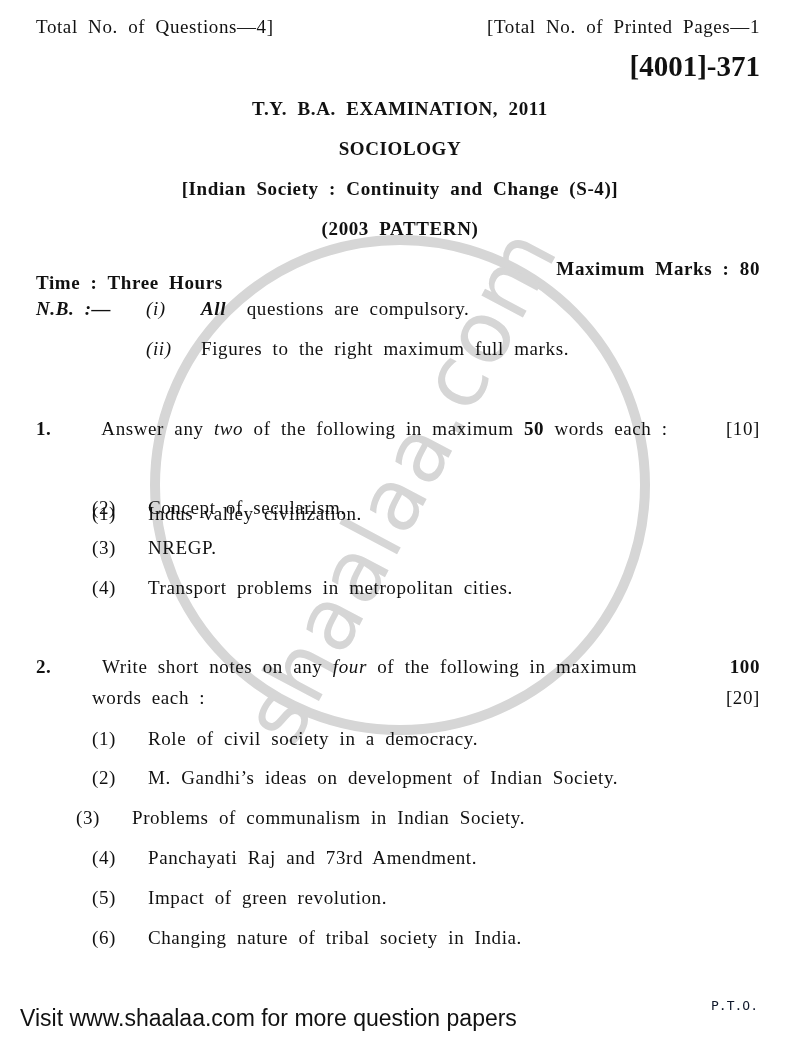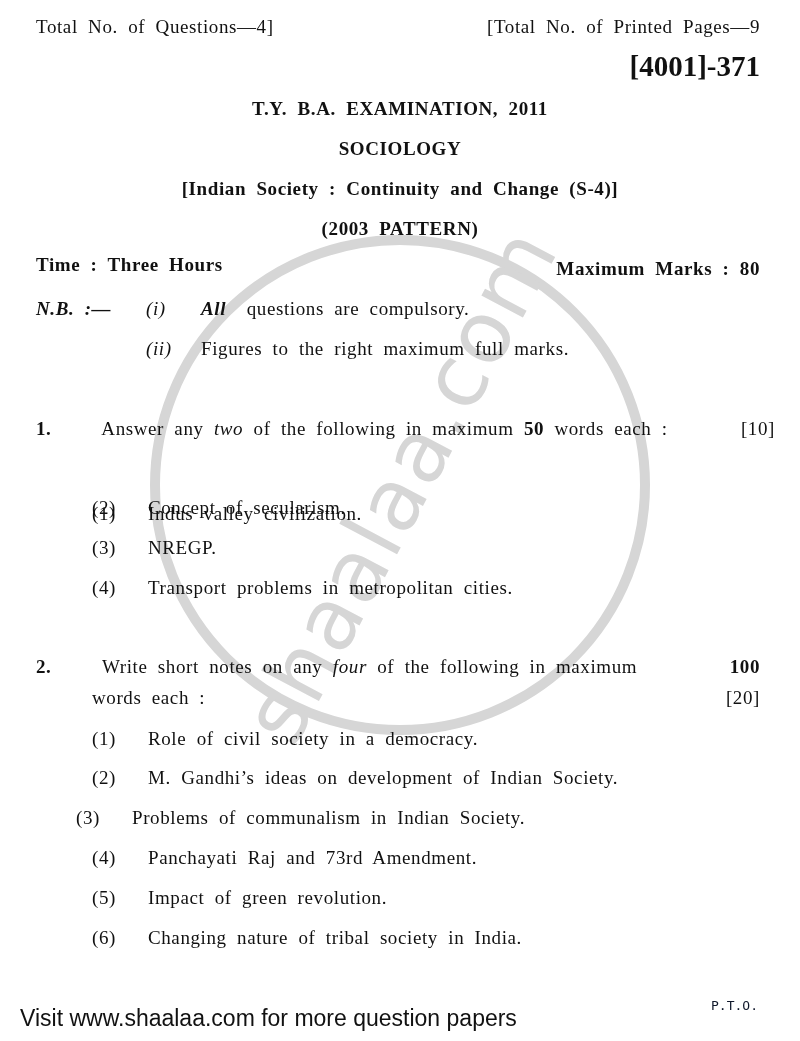--- a/index.html
+++ b/index.html
@@ -23,46 +23,46 @@
 </style>
 </head>
 <body>
 
 <div class="page">
 
   <div class="watermark-circle"></div>
   <div class="watermark-text">shaalaa.com</div>
 
   <div class="abs txt" style="left:36px; top:16px;">Total No. of Questions—4]</div>
-  <div class="abs txt right" style="right:40px; top:16px;">[Total No. of Printed Pages—9</div>
+  <div class="abs txt right" style="right:40px; top:16px;">[Total No. of Printed Pages—1</div>
   <div class="abs right bold" style="right:40px; top:50px; font-family:'Liberation Serif','DejaVu Serif',serif; font-size:29px;">[4001]-371</div>
   <div class="abs txt bold center" style="top:98px;">T.Y. B.A. EXAMINATION, 2011</div>
   <div class="abs txt bold center" style="top:138px;">SOCIOLOGY</div>
   <div class="abs txt bold center" style="top:178px;">[Indian Society : Continuity and Change (S-4)]</div>
   <div class="abs txt bold center" style="top:218px;">(2003 PATTERN)</div>
 
-  <div class="abs txt bold" style="left:36px; top:254px;">Time : Three Hours</div>
+  <div class="abs txt bold" style="left:36px; top:272px;">Time : Three Hours</div>
   <div class="abs txt bold right" style="right:40px; top:258px;">Maximum Marks : 80</div>
 
   <div class="abs txt" style="left:36px; top:298px;">
     <span class="bold ital" style="display:inline-block; width:110px;">N.B. :—</span><span class="ital" style="display:inline-block; width:55px;">(i)</span><span class="ital bold">All</span>&nbsp;&nbsp;<span>questions are compulsory.</span>
   </div>
   <div class="abs txt" style="left:146px; top:338px;">
     <span class="ital" style="display:inline-block; width:55px;">(ii)</span><span>Figures to the right maximum full marks.</span>
   </div>
 
   <div class="abs txt" style="left:36px; top:418px; width:724px;">
     <span class="bold num">1.</span>
     <span>Answer any</span>
     <span class="ital">two</span>
     <span>of the following in maximum</span>
     <span class="bold">50</span>
     <span>words each :</span>
   </div>
-  <div class="abs txt right" style="right:25px; top:418px;">[10]</div>
+  <div class="abs txt right" style="right:40px; top:418px;">[10]</div>
 
   <div class="abs txt" style="left:92px; top:457px;margin-top:46px;"><span class="sub">(1)</span><span>Indus valley civilization.</span></div>
   <div class="abs txt" style="left:92px; top:497px;"><span class="sub">(2)</span><span>Concept of secularism.</span></div>
   <div class="abs txt" style="left:92px; top:537px;"><span class="sub">(3)</span><span>NREGP.</span></div>
   <div class="abs txt" style="left:92px; top:577px;"><span class="sub">(4)</span><span>Transport problems in metropolitan cities.</span></div>
 
   <div class="abs txt" style="left:36px; top:656px; width:724px;">
     <span class="bold num">2.</span>
     <span>Write short notes on any</span>
     <span class="ital">four</span>

